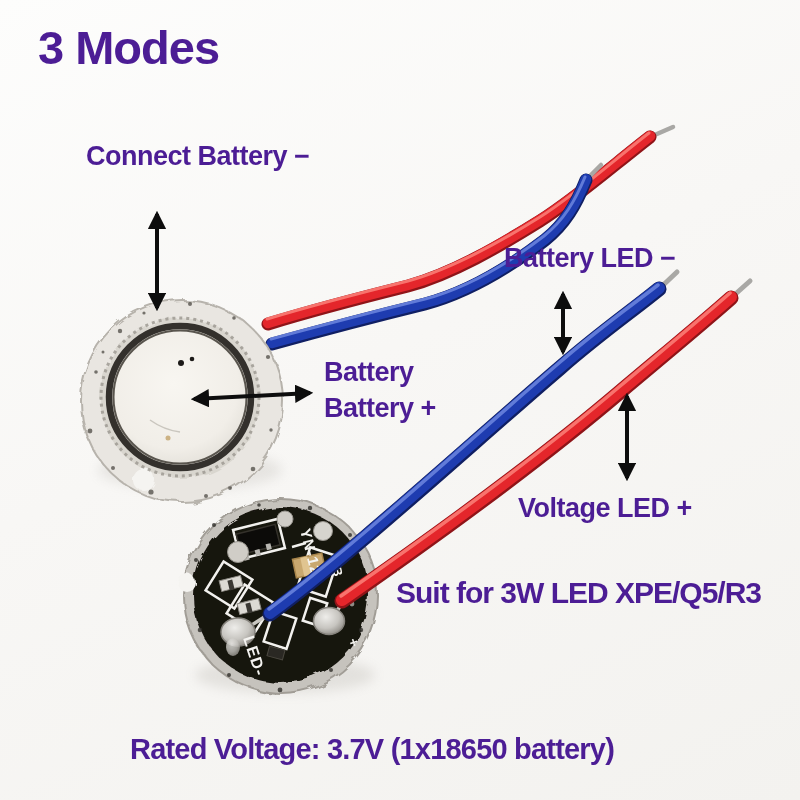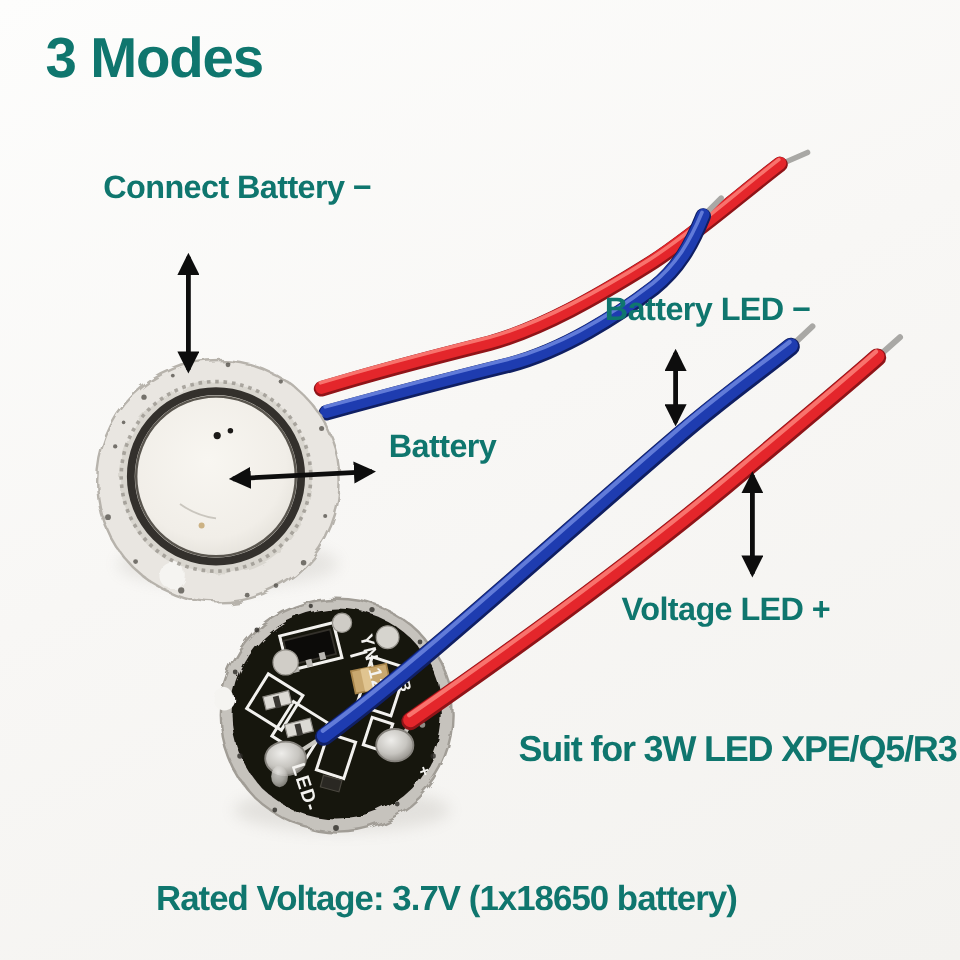--- a/index.html
+++ b/index.html
@@ -3,27 +3,27 @@
 <meta charset="utf-8">
 <style>
   html,body{margin:0;padding:0;}
   body{
     width:800px;height:800px;overflow:hidden;position:relative;
     background:linear-gradient(155deg,#fdfdfc 0%,#f8f7f5 45%,#f3f2ef 100%);
     font-family:"Liberation Sans","DejaVu Sans",sans-serif;
     color:#111;
   }
   .stage{position:absolute;left:0;top:0;width:800px;height:800px;}
-  .lbl{position:absolute;font-weight:bold;color:#0f766e;white-space:nowrap;}
+  .lbl{position:absolute;font-weight:bold;color:#4c1d95;white-space:nowrap;}
   .title{left:38px;top:20px;font-size:47px;letter-spacing:-1px;}
   .lbl-batt-neg{left:42px;top:141px;font-size:27px;letter-spacing:-0.5px;margin-left:44px;}
   .lbl-led-neg{left:504px;top:243px;font-size:27px;letter-spacing:-0.5px;}
   .lbl-batt-pos{left:324px;top:354px;font-size:27px;letter-spacing:-0.5px;line-height:36px;}
   .lbl-led-pos{left:518px;top:493px;font-size:27px;letter-spacing:-0.5px;}
-  .cap-suit{left:396px;top:608px;font-size:30px;letter-spacing:-1px;margin-left:36px;}
+  .cap-suit{left:396px;top:576px;font-size:30px;letter-spacing:-1px;}
   .cap-volt{left:130px;top:733px;font-size:29px;letter-spacing:-0.8px;}
   svg text{font-family:"Liberation Sans","DejaVu Sans",sans-serif;}
 </style>
 </head>
 <body>
 
 <svg class="stage" viewBox="0 0 800 800">
   <defs>
     <marker id="ah" viewBox="0 0 10 10" refX="8.2" refY="5" markerWidth="4.6" markerHeight="4.6" orient="auto-start-reverse">
       <path d="M0,0 L10,5 L0,10 z" fill="#0d0d0d"></path>
@@ -178,16 +178,17 @@
     <line x1="194" y1="399" x2="310" y2="393" marker-start="url(#ah)" marker-end="url(#ah)"></line>
     <line x1="627" y1="396" x2="627" y2="478" marker-start="url(#ah)" marker-end="url(#ah)"></line>
   </g>
 </svg>
 
 <div class="lbl title">3 Modes</div>
 <div class="lbl lbl-batt-neg">Connect Battery −</div>
 <div class="lbl lbl-led-neg">Battery LED −</div>
 <div class="lbl lbl-batt-pos">
   <div>Battery</div>
+  <div>Battery +</div>
 </div>
 <div class="lbl lbl-led-pos">Voltage LED +</div>
 <div class="lbl cap-suit">Suit for 3W LED XPE/Q5/R3</div>
 <div class="lbl cap-volt">Rated Voltage: 3.7V (1x18650 battery)</div>
 
 </body></html>

